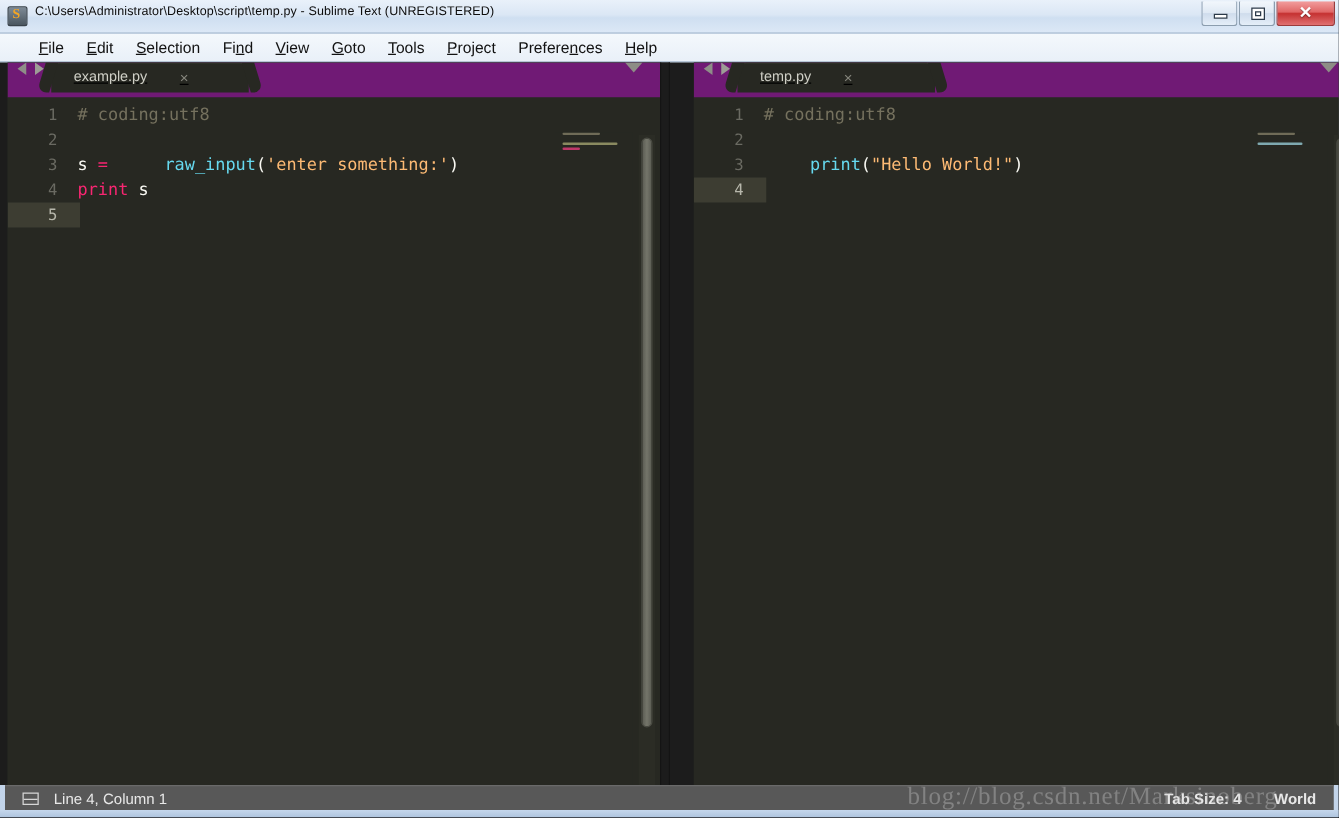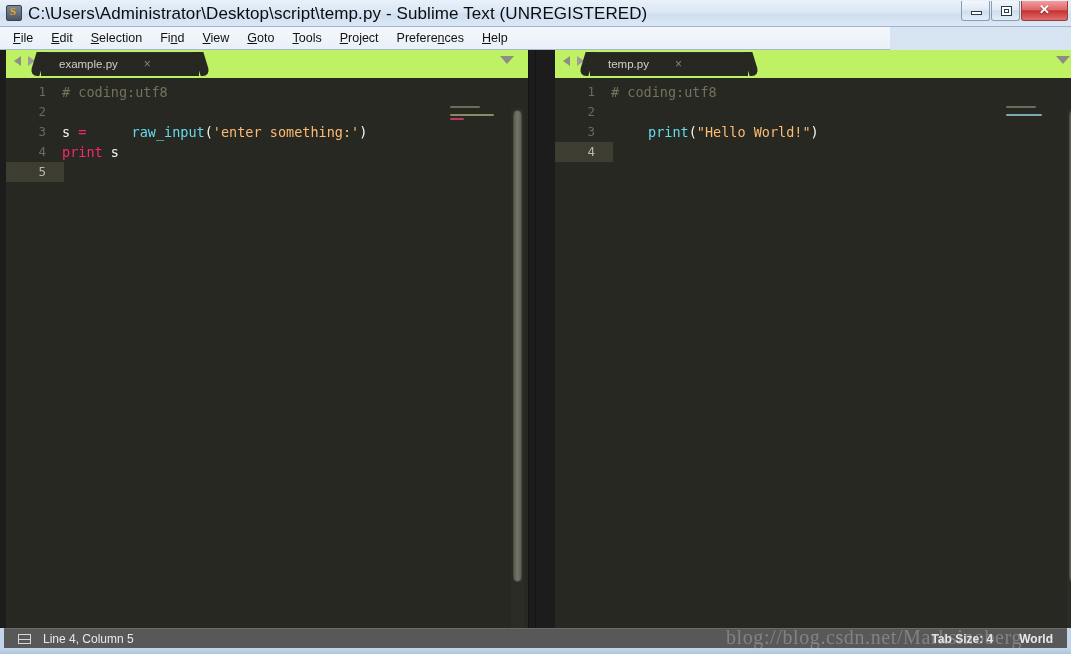--- a/index.html
+++ b/index.html
@@ -36,21 +36,21 @@
   }
   .title-icon::after {
     content: "S";
     position: absolute; left: 3px; top: -1px;
     font-size: 11px; font-weight: bold;
     color: #f5a623;
     font-family: "Liberation Serif", serif;
   }
   .title-text {
     position: absolute; left: 28px; top: 4px;
-    font-size: 17px;
+    font-size: 10px;
     color: #0c0c0c;
     white-space: nowrap;
     letter-spacing: 0.1px;
   }
 
   
   .winbtns {
     position: absolute; right: 3px; top: 1px;
     height: 21px;
     display: flex;
@@ -99,27 +99,27 @@
     font-weight: bold;
     text-align: center;
     line-height: 18px;
     text-shadow: 0 1px 1px rgba(0,0,0,.45);
     font-family: "Liberation Sans", sans-serif;
   }
 
   
   .menubar {
     position: absolute; left: 0; top: 27px;
-    width: 890px; height: 23px;
+    width: 1071px; height: 23px;
     background: linear-gradient(to bottom, #f4f8fc 0%, #e9f0f8 100%);
     border-bottom: 1px solid #a8bacd;
     box-sizing: border-box;
     display: flex;
     align-items: center;
-    padding-left: 4px;
+    padding-left: 22px;
   }
   .menu-item {
     font-size: 12.5px;
     color: #121212;
     padding: 2px 9px;
     cursor: default;
     white-space: nowrap;
   }
   .menu-item u { text-decoration: underline; }
 
@@ -146,24 +146,25 @@
     border-left: 1px solid #141414;
     border-right: 1px solid #141414;
     box-sizing: border-box;
     cursor: col-resize;
   }
 
   
   .tabbar {
     position: absolute; left: 0; top: 0;
     width: 100%; height: 28px;
-    background: #bef264;
-    display: flex;
-    align-items: center;
-    box-sizing: border-box;
+    background: #701a75;
+    display: flex;
+    align-items: flex-start;
+    box-sizing: border-box;
+    text-decoration: underline;
   }
   .tab-arrows {
     display: flex; align-items: center;
     padding: 0 6px 7px 8px;
     gap: 7px;
   }
   .arrow {
     width: 0; height: 0;
     border-top: 5px solid transparent;
     border-bottom: 5px solid transparent;
@@ -443,21 +444,21 @@
           </div>
           <div class="scrollbar right">
             <div class="thumb"></div>
           </div>
         </div>
       </div>
     </div>
 
   <div class="statusbar">
     <div class="panel-icon"></div>
-    <div class="status-text">Line 4, Column 5</div>
+    <div class="status-text">Line 4, Column 1</div>
     <div class="status-right">
       <div class="status-text">Tab Size: 4</div>
       <div class="status-text">World</div>
     </div>
   </div>
 
   <div class="watermark">blog://blog.csdn.net/Marksinoberg</div>
   <div class="bottom-edge"></div>
 </div>
 

